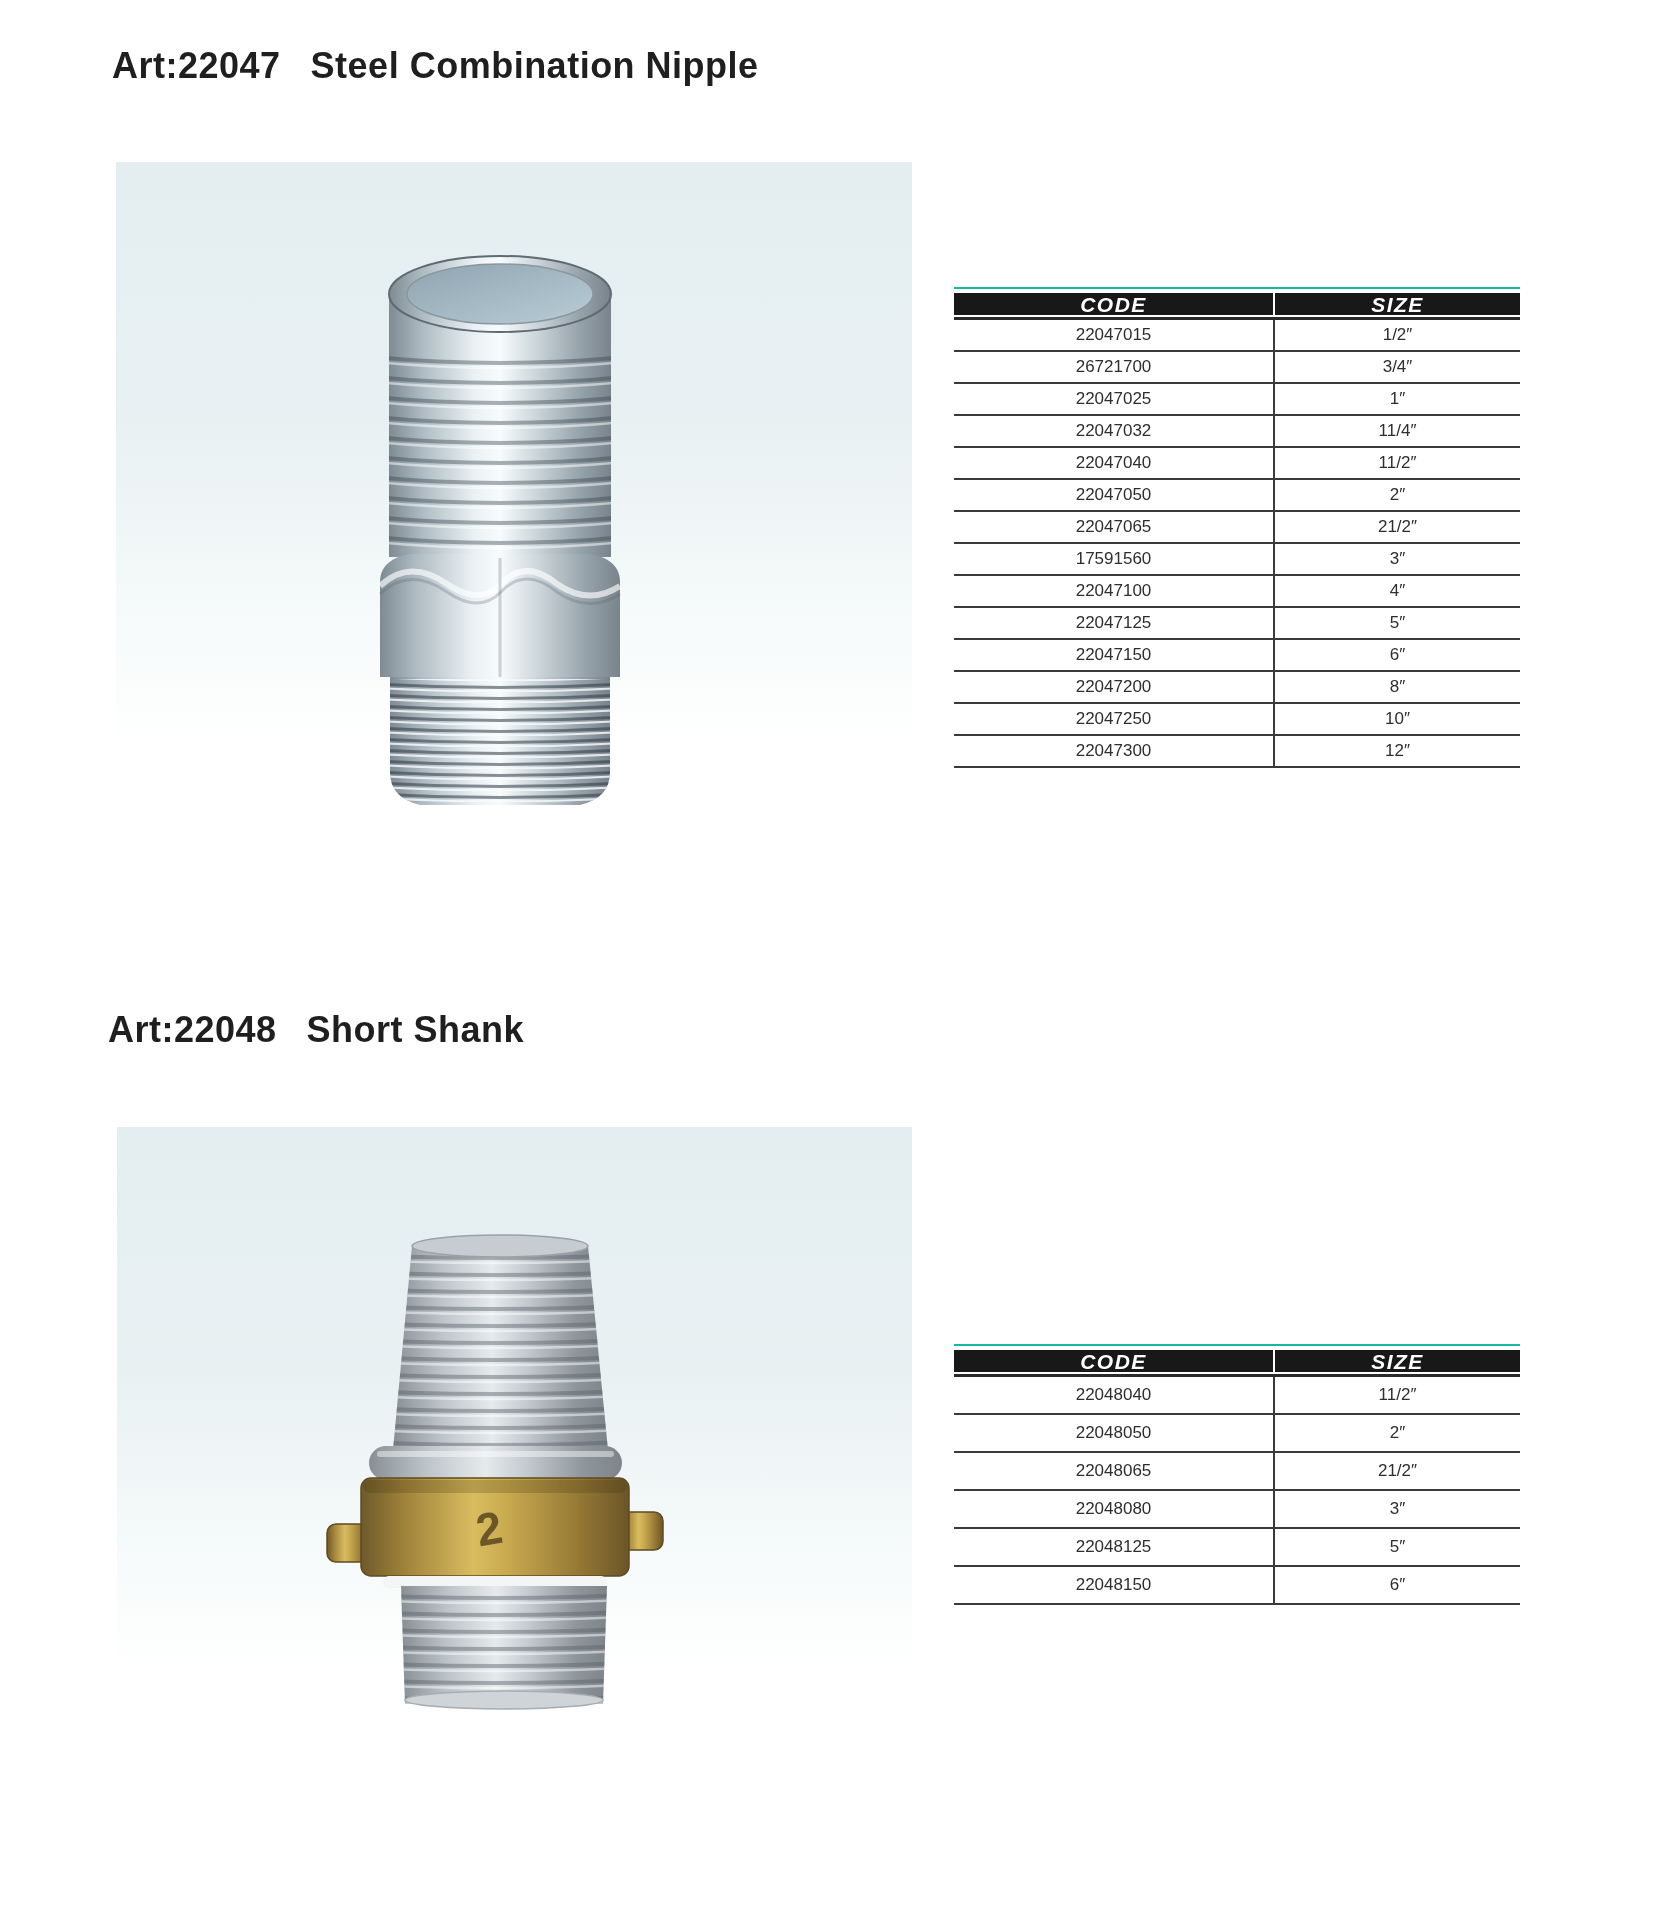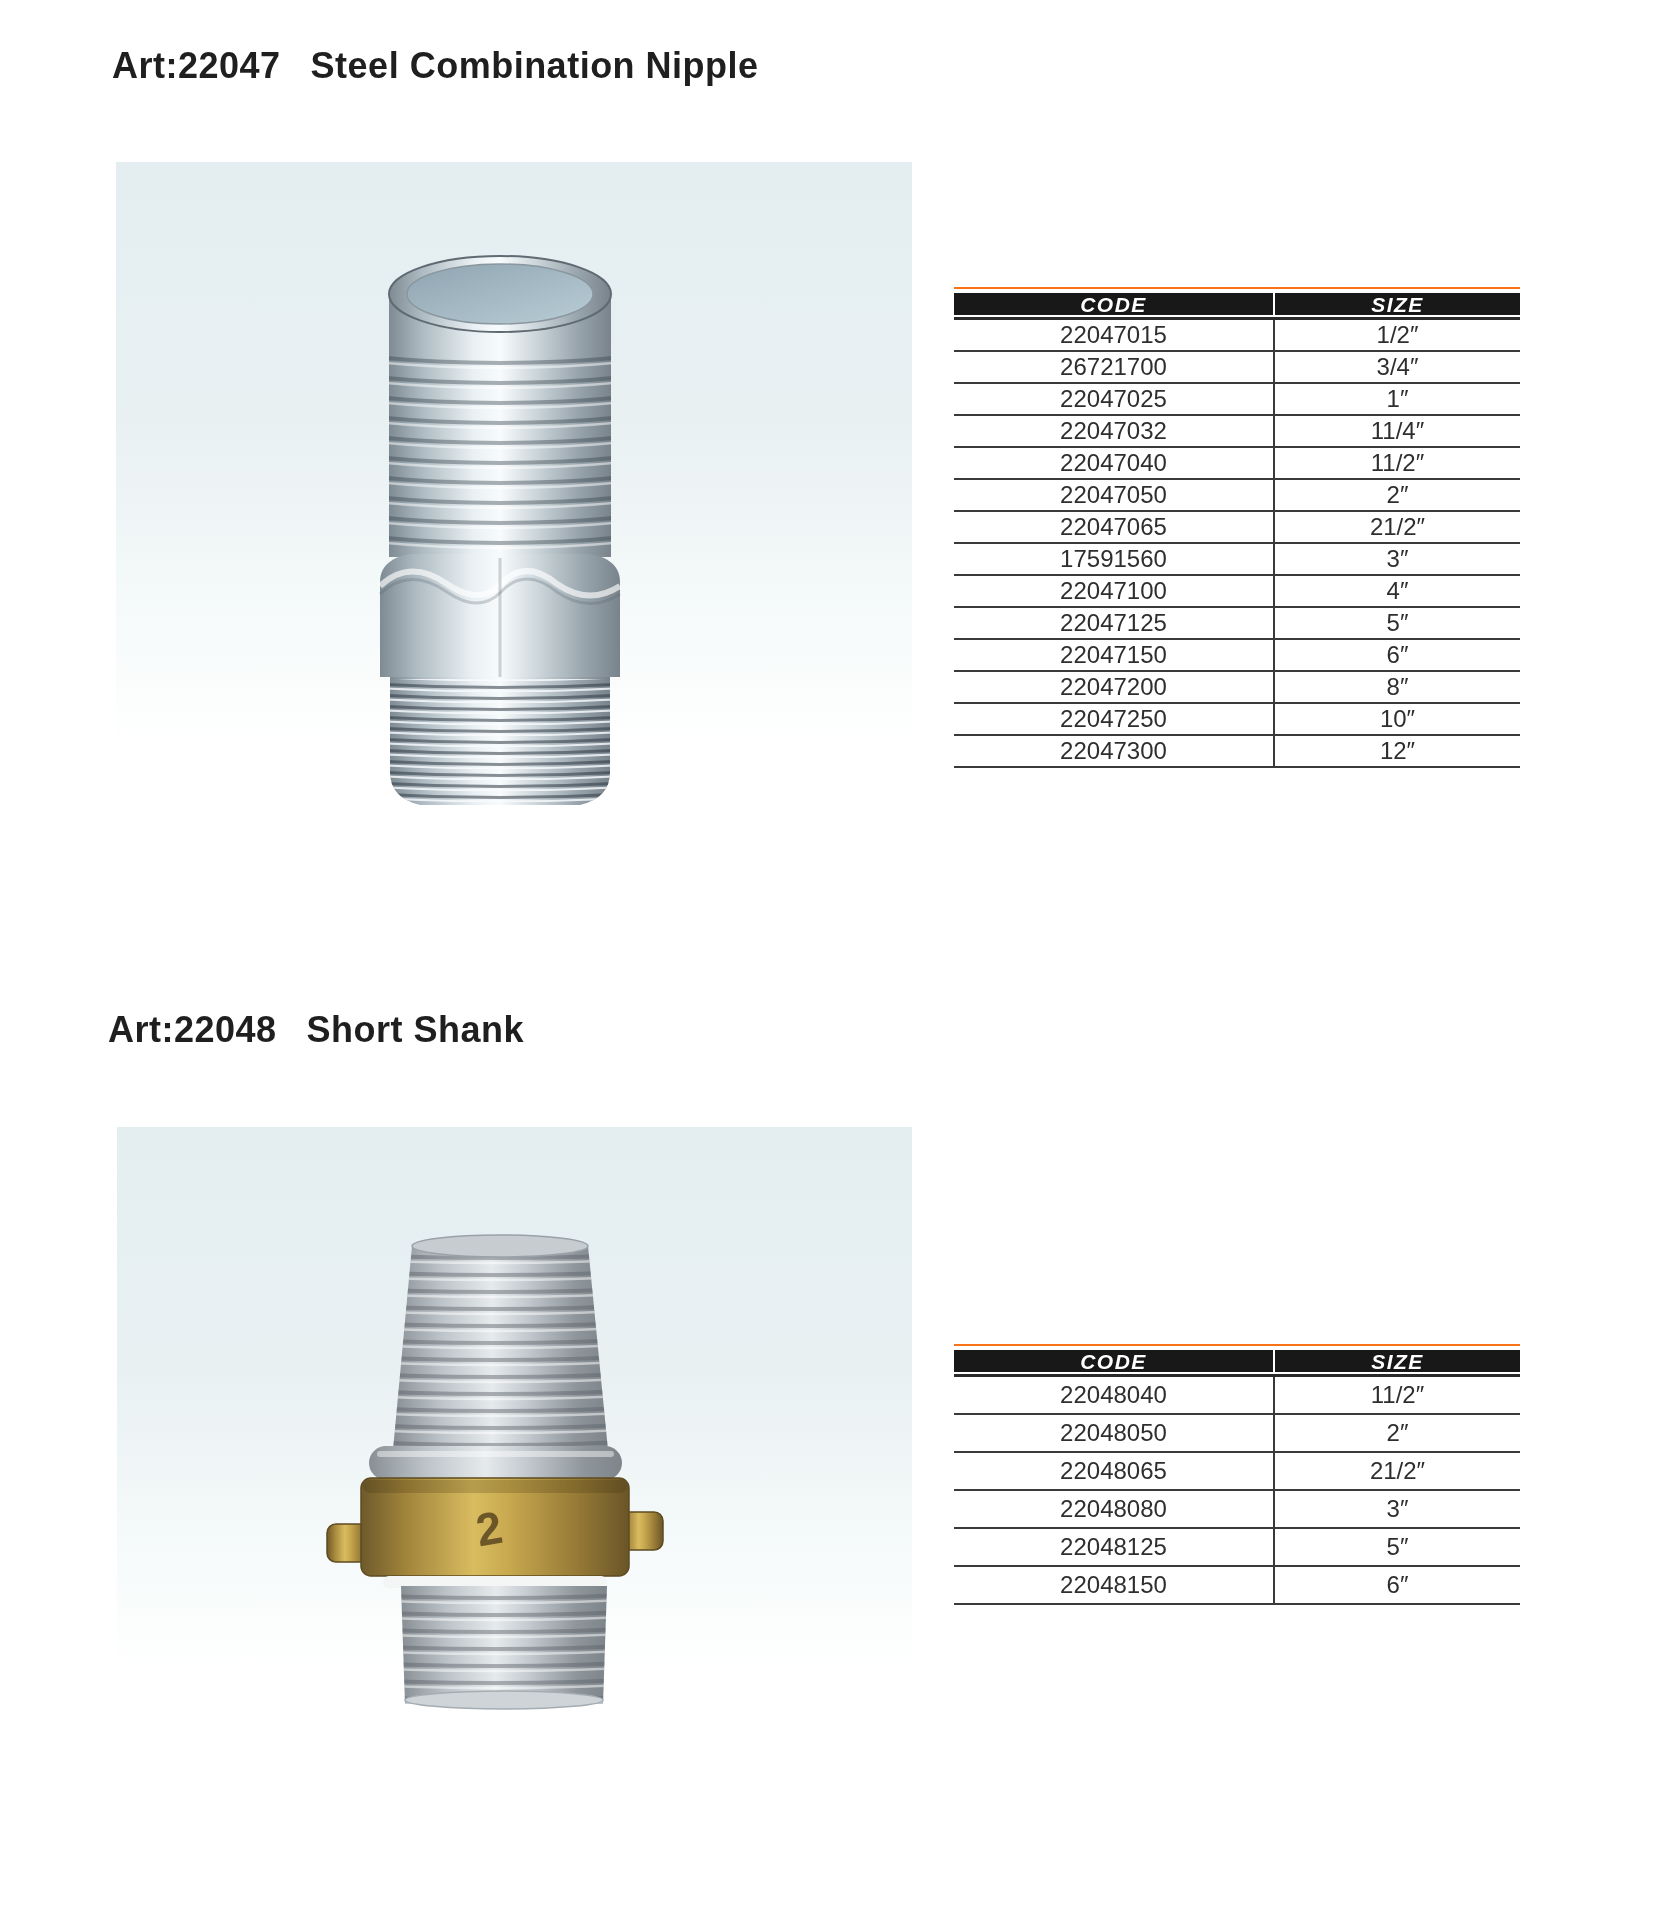--- a/index.html
+++ b/index.html
@@ -5,27 +5,27 @@
   html,body{margin:0;padding:0;background:#ffffff;}
   body{width:1654px;height:1924px;position:relative;font-family:"Liberation Sans","DejaVu Sans",sans-serif;}
   .page{position:absolute;inset:0;background:#ffffff;overflow:hidden;}
 
   .art-title{position:absolute;font-weight:700;font-size:36px;color:#1f1f1f;white-space:nowrap;letter-spacing:0.5px;}
   .art-no{margin-right:30px;}
 
   .photo{position:absolute;background:linear-gradient(180deg,#e4eef0 0%,#e8f0f2 38%,#f6fafa 68%,#ffffff 88%);}
   .photo svg{position:absolute;}
 
-  .table-frame{position:absolute;width:566px;border-top:2px solid #f97316;padding-top:4px;}
+  .table-frame{position:absolute;width:566px;border-top:2px solid #14b8a6;padding-top:4px;}
   table.spec{width:100%;border-collapse:collapse;table-layout:fixed;}
   table.spec th{background:#181818;color:#ffffff;font-style:italic;font-weight:700;font-size:21px;
     height:24px;letter-spacing:1.5px;border-bottom:3px solid #2a2a2a;box-shadow:inset 0 -2px 0 #ffffff;
     text-align:center;padding:0;}
   table.spec th:first-child{width:319px;border-right:2px solid #ffffff;}
-  table.spec td{text-align:center;font-size:24px;color:#2e2e2e;border-bottom:2px solid #3a3a3a;padding:0;}
+  table.spec td{text-align:center;font-size:17px;color:#2e2e2e;border-bottom:2px solid #3a3a3a;padding:0;}
   table.spec td:first-child{border-right:2px solid #3a3a3a;}
   .t1 td{height:30px;}
   .t2 td{height:36px;}
 </style>
 </head>
 <body>
 
 <div class="page">
 
   <div class="art-title" style="left:112px;top:45px;">

